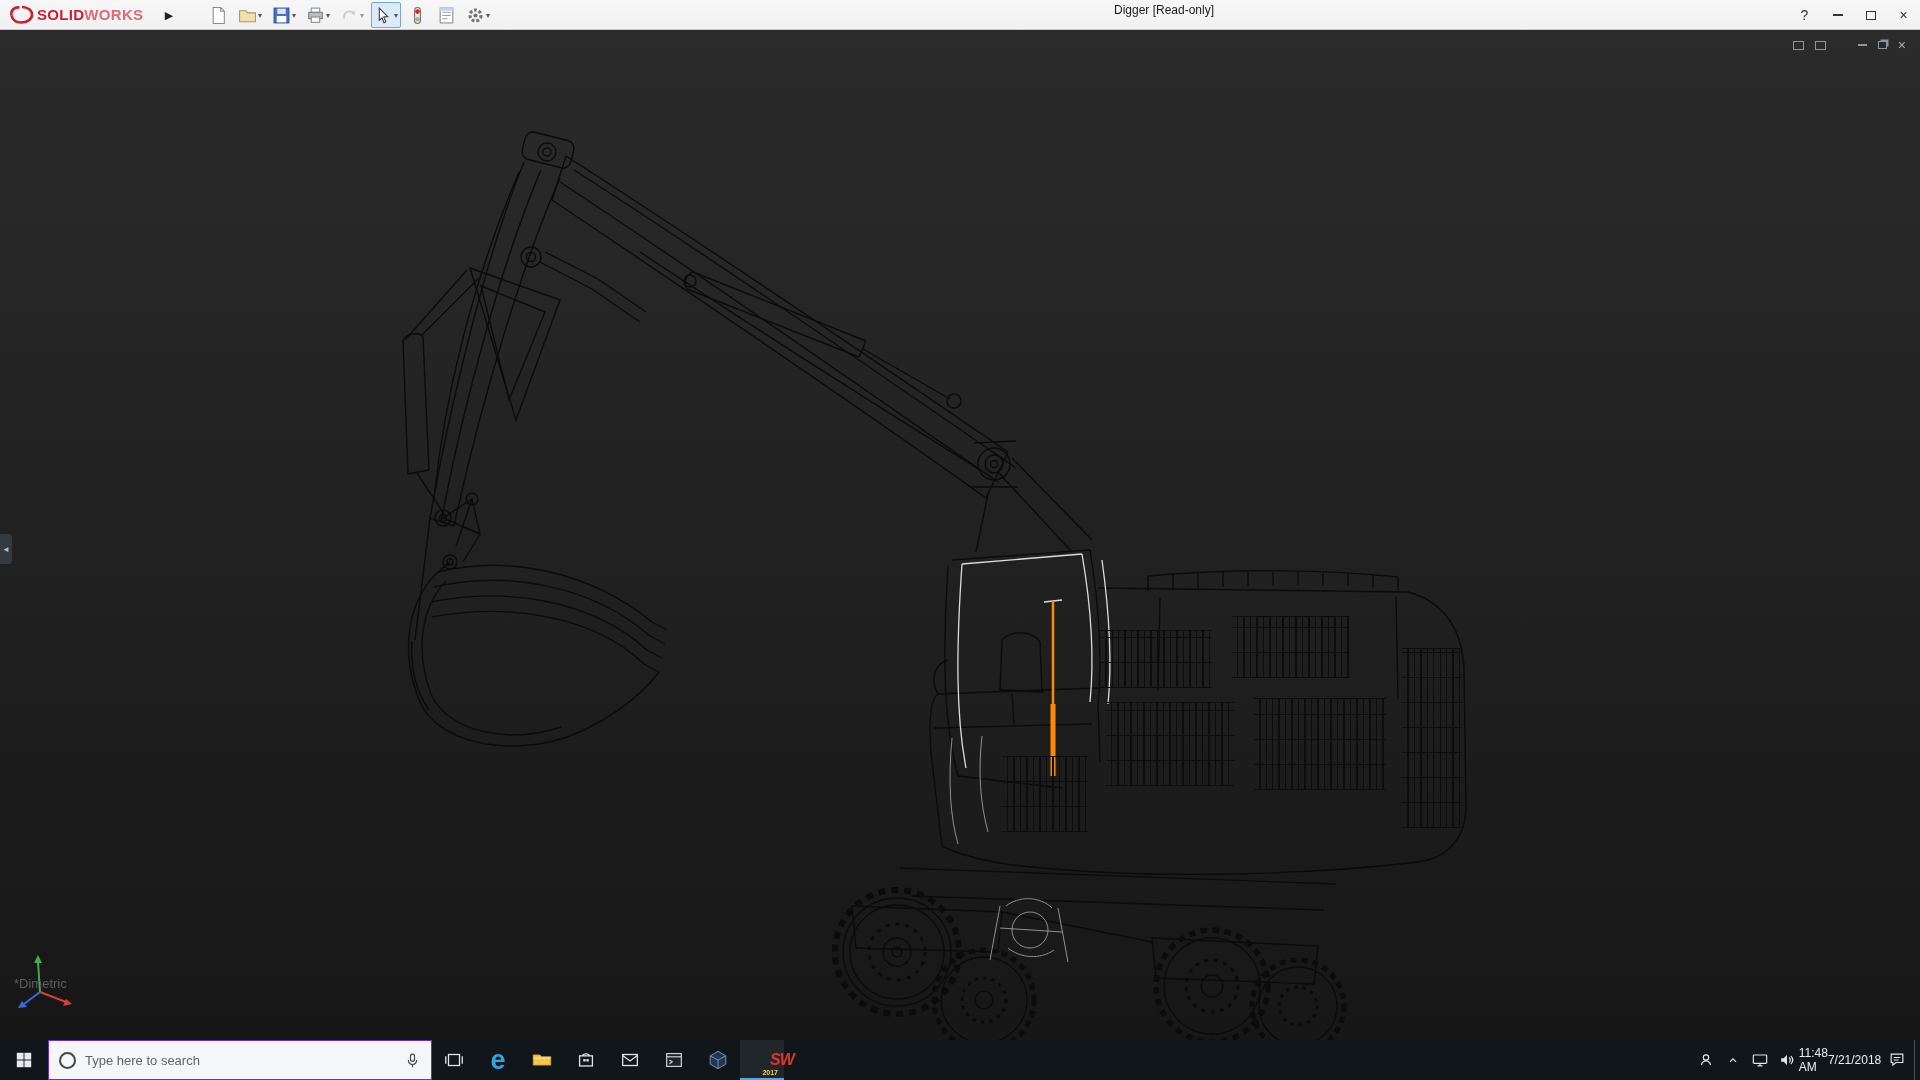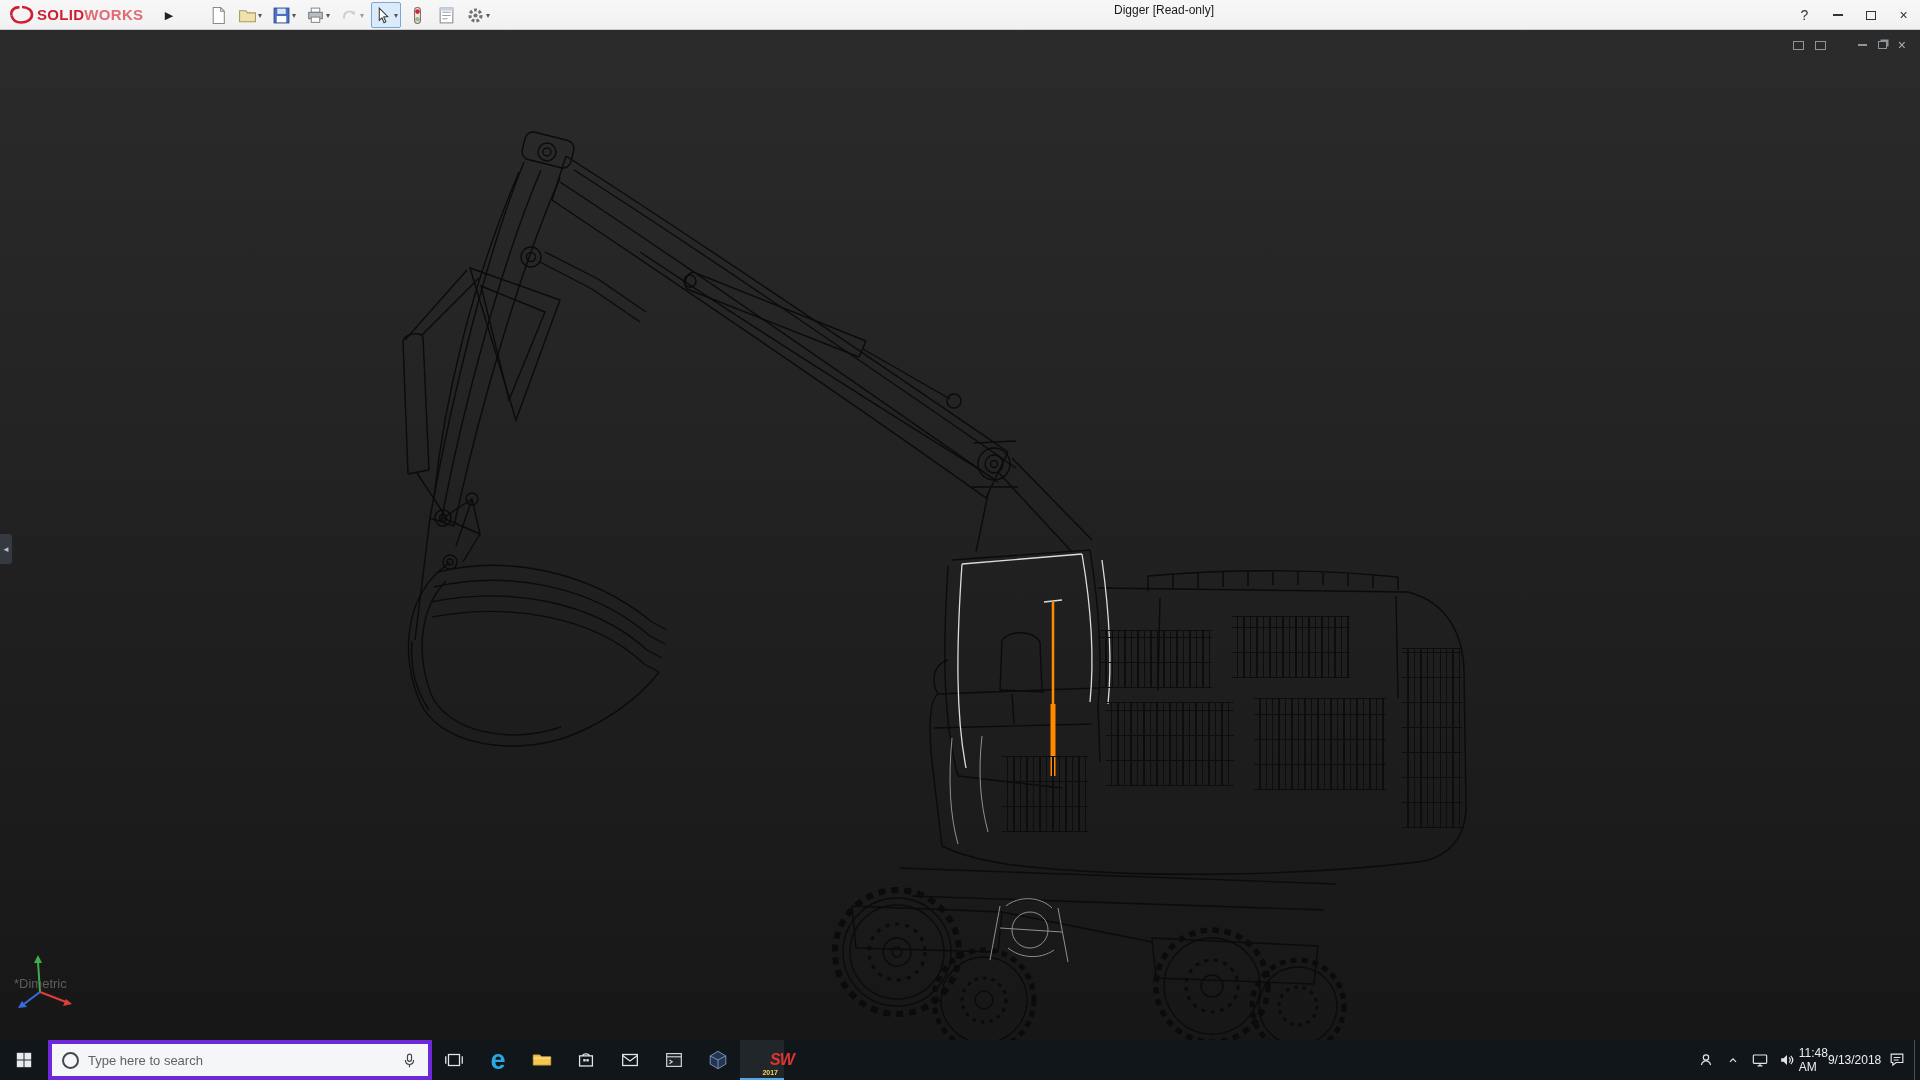--- a/index.html
+++ b/index.html
@@ -52,21 +52,21 @@
   .pane-tab { position:absolute; left:0; top:534px; width:12px; height:30px; z-index:2;
     background:#343a3f; border-radius:0 3px 3px 0; display:flex; align-items:center; justify-content:center;
     color:#b9bec2; font-size:8px; cursor:pointer; }
   .triad { position:absolute; left:12px; top:950px; z-index:2; }
   .view-label { position:absolute; left:14px; top:976px; z-index:2; color:#5e5e5e; font-size:13px; }
 
   
   .taskbar { position:absolute; bottom:0; left:0; width:1920px; height:40px; z-index:6;
     background:var(--taskbar-bg,#11161b); display:flex; align-items:stretch; }
   .start { width:48px; display:flex; align-items:center; justify-content:center; cursor:pointer; }
-  .searchbox { width:384px; background:#f5f6f7; border:4px solid #6d28d9; display:flex; align-items:center; padding:0 10px; gap:9px; }
+  .searchbox { width:384px; background:#f5f6f7; border:1px solid #6d28d9; display:flex; align-items:center; padding:0 10px; gap:9px; }
   .cortana { width:17px; height:17px; border:2px solid #41484f; border-radius:50%; flex:none; }
   .searchbox input { flex:1; border:none; outline:none; background:transparent; font-size:13px; color:#3c4043;
     font-family:"Liberation Sans","DejaVu Sans",sans-serif; }
   .searchbox input::placeholder { color:#5f6368; }
   .tb-app { width:44px; display:flex; align-items:center; justify-content:center; cursor:pointer; position:relative; }
   .tb-app.active { background:rgba(255,255,255,.07); box-shadow:inset 0 -2px 0 #5aa7e0; }
   .edge-e { color:var(--edge-blue,#2aa7e0); font-size:27px; font-weight:bold; line-height:27px; }
   .sw-text { color:#de352c; font-weight:bold; font-size:16px; font-style:italic; letter-spacing:-1px;margin-left:40px; }
   .sw-year { position:absolute; right:6px; bottom:4px; font-size:7px; color:#f3d65c; font-weight:bold; }
   .tray { margin-left:auto; display:flex; align-items:stretch; }
@@ -457,21 +457,21 @@
         </svg>
       </div>
       <div class="tray-ic">
         <svg width="20" height="20" viewBox="0 0 24 24">
           <path d="M5 10v4h3l4 4V6L8 10z" fill="currentColor"></path>
           <path d="M14.5 9c1.8 1.8 1.8 4.2 0 6M16.5 7c3 3 3 7 0 10" fill="none" stroke="currentColor" stroke-width="1.4"></path>
         </svg>
       </div>
       <div class="clock">
         <div>11:48 AM</div>
-        <div>9/13/2018</div>
+        <div>7/21/2018</div>
       </div>
       <div class="tray-ic" style="width:34px">
         <svg width="20" height="20" viewBox="0 0 24 24">
           <path d="M5 5h14v10h-8l-4 3v-3H5z" fill="none" stroke="currentColor" stroke-width="1.4"></path>
           <path d="M8 9h8M8 12h6" stroke="currentColor" stroke-width="1.4"></path>
         </svg>
       </div>
       <div class="show-desktop"></div>
     </div>
   </div>

